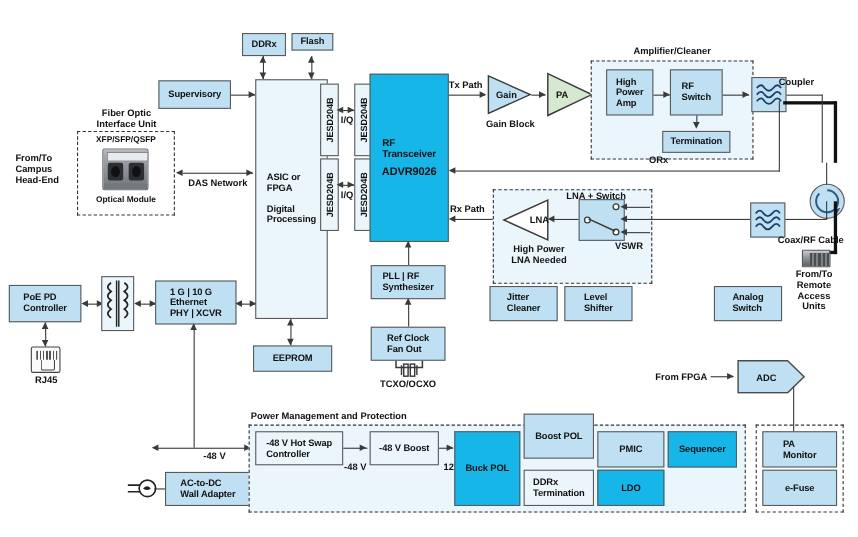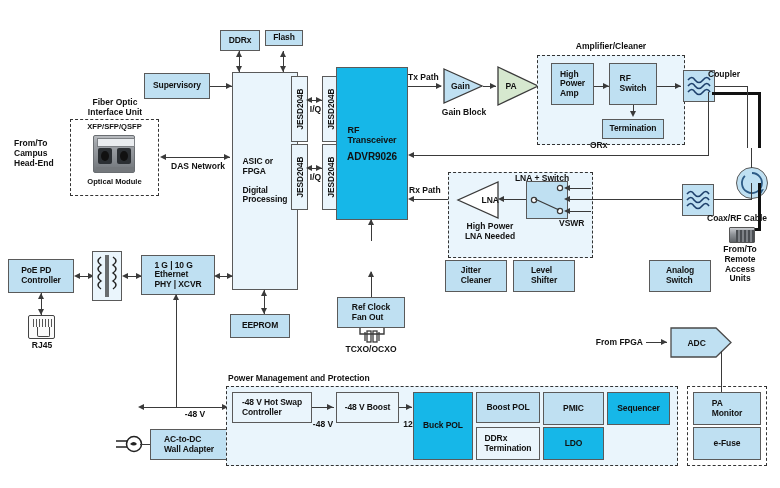--- a/index.html
+++ b/index.html
@@ -150,30 +150,32 @@
   <div class="lbl" style="left:302px;top:105px;width:27px;text-align:center;">I/Q</div>
 
   <div class="ln lnh" style="left:309px;top:168px;width:13px;"></div>
   <div class="ar ar-l" style="left:306px;top:165px;"></div>
   <div class="ar ar-r" style="left:316px;top:165px;"></div>
   <div class="lbl" style="left:302px;top:173px;width:27px;text-align:center;">I/Q</div>
 
   <div class="ln lnv" style="left:264px;top:290px;height:24px;"></div>
   <div class="ar ar-u" style="left:261px;top:290px;"></div>
   <div class="ar ar-d" style="left:261px;top:308px;"></div>
-  <div class="blk" style="left:230px;top:314px;width:60px;height:24px;">EEPROM</div>
+  <div class="blk" style="left:230px;top:314px;width:72px;height:24px;">EEPROM</div>
 
   <div class="blk cyan" style="left:336px;top:67px;width:72px;height:153px;flex-direction:column;">
     <div style="white-space:pre-line;font-size:9px;margin-bottom:6px;">RF
 Transceiver</div>
     <div style="font-size:10px;">ADVR9026</div>
   </div>
 
   <div class="ln lnv" style="left:371px;top:220px;height:21px;"></div>
   <div class="ar ar-u" style="left:368px;top:219px;"></div>
+  <div class="blk" style="left:337px;top:241px;width:68px;height:31px;white-space:pre-line;">PLL | RF
+Synthesizer</div>
   <div class="ln lnv" style="left:371px;top:272px;height:25px;"></div>
   <div class="ar ar-u" style="left:368px;top:271px;"></div>
   <div class="blk" style="left:337px;top:297px;width:68px;height:31px;white-space:pre-line;">Ref Clock
 Fan Out</div>
   <div class="xtal" style="left:356px;top:328px;width:32px;height:16px;">
     <svg width="32" height="16" viewBox="0 0 32 16">
       <path d="M4 0 V6 H28 V0" stroke="#3a3a3a" stroke-width="1.4" fill="none"></path>
       <rect x="11" y="3" width="4" height="11" fill="none" stroke="#3a3a3a" stroke-width="1.3"></rect>
       <rect x="17" y="3" width="4" height="11" fill="none" stroke="#3a3a3a" stroke-width="1.3"></rect>
       <line x1="9" y1="4" x2="9" y2="13" stroke="#3a3a3a" stroke-width="1.3"></line>
@@ -378,21 +380,21 @@
 Controller</div>
   <div class="lbl" style="left:307px;top:420px;width:32px;text-align:center;">-48 V</div>
   <div class="ln lnh" style="left:312px;top:407px;width:22px;"></div>
   <div class="ar ar-r" style="left:327px;top:404px;"></div>
   <div class="blk lite" style="left:336px;top:392px;width:63px;height:31px;">-48 V Boost</div>
   <div class="lbl" style="left:398px;top:420px;width:28px;text-align:center;">12 V</div>
   <div class="ln lnh" style="left:399px;top:407px;width:13px;"></div>
   <div class="ar ar-r" style="left:406px;top:404px;"></div>
 
   <div class="blk cyan" style="left:413px;top:392px;width:60px;height:68px;">Buck POL</div>
-  <div class="blk" style="left:476px;top:392px;width:64px;height:31px;">Boost POL</div>
+  <div class="blk" style="left:476px;top:376px;width:64px;height:41px;">Boost POL</div>
   <div class="blk" style="left:543px;top:392px;width:61px;height:33px;">PMIC</div>
   <div class="blk cyan" style="left:607px;top:392px;width:63px;height:33px;">Sequencer</div>
   <div class="blk lite" style="left:476px;top:427px;width:64px;height:33px;white-space:pre-line;">DDRx
 Termination</div>
   <div class="blk cyan" style="left:543px;top:427px;width:61px;height:33px;">LDO</div>
 
   <div class="lbl" style="left:585px;top:338px;width:58px;text-align:right;">From FPGA</div>
   <div class="ln lnh" style="left:646px;top:342px;width:21px;"></div>
   <div class="ar ar-r" style="left:661px;top:339px;"></div>
 

